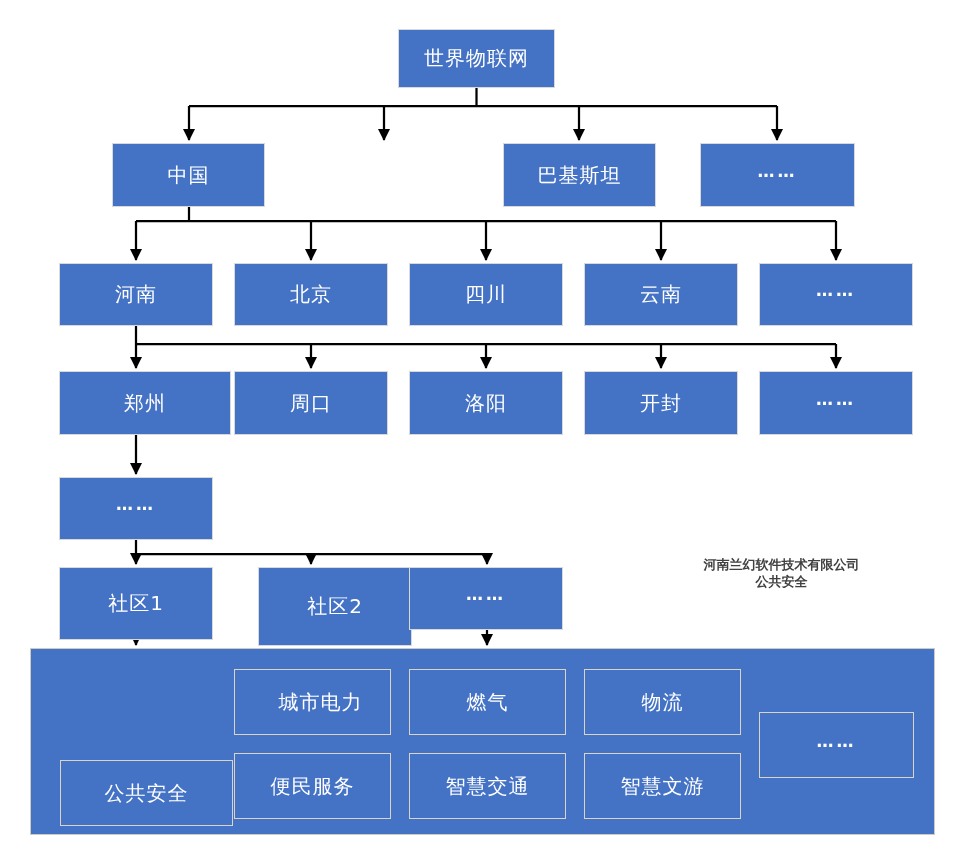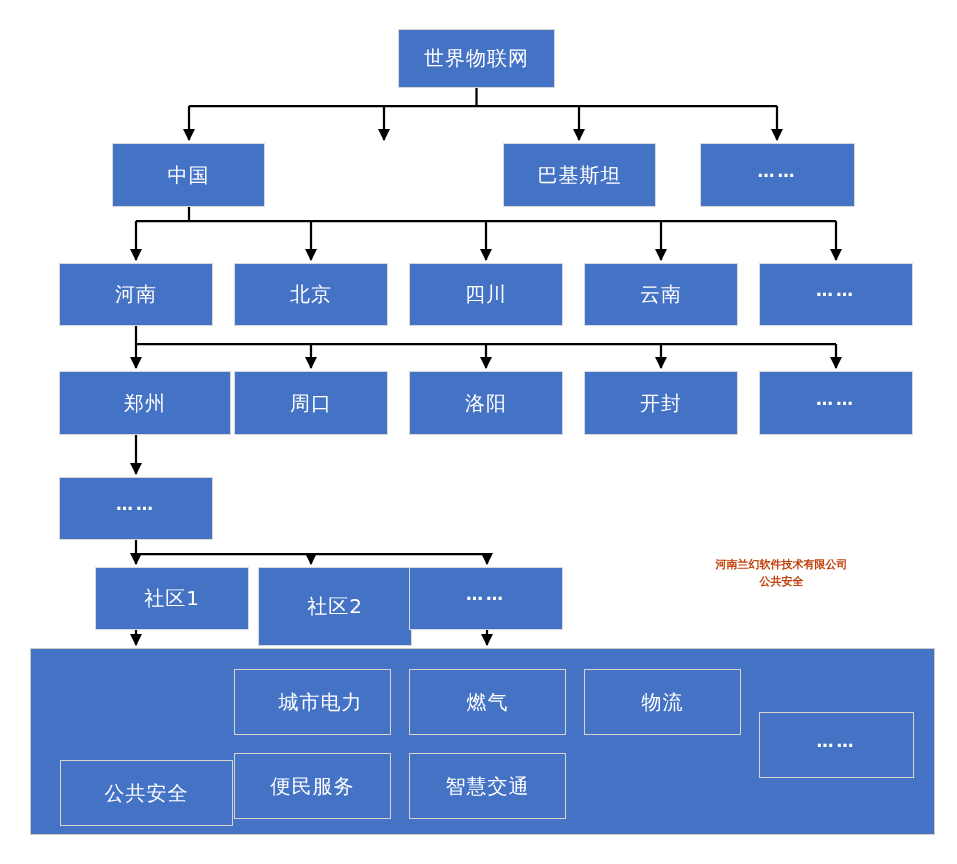--- a/index.html
+++ b/index.html
@@ -64,22 +64,22 @@
     font-size: 20px;
     letter-spacing: 1px;
     text-align: center;
   }
   .watermark {
     position: absolute;
     left: 659px;
     top: 556px;
     width: 245px;
     z-index: 2;
-    color: #c2410c;
-    font-size: 11px;
+    color: #404040;
+    font-size: 13px;
     font-weight: 700;
     text-align: center;
     line-height: 17px;
   }
 </style>
 </head>
 <body>
 
 <div id="canvas">
 
@@ -159,38 +159,39 @@
   <div class="node" style="left:409px; top:371px; width:154px; height:64px;">洛阳</div>
   <div class="node" style="left:584px; top:371px; width:154px; height:64px;">开封</div>
   <div class="node" style="left:759px; top:371px; width:154px; height:64px;">
     <span class="dots">……</span>
   </div>
 
   <div class="node" style="left:59px; top:477px; width:154px; height:63px;">
     <span class="dots">……</span>
   </div>
 
-  <div class="node" style="left:59px; top:567px; width:154px; height:63px;margin-left:36px;">社区1</div>
+  <div class="node" style="left:59px; top:567px; width:154px; height:73px;">社区1</div>
   <div class="node" style="left:234px; top:567px; width:154px; height:79px;margin-left:24px;">社区2</div>
   <div class="node" style="left:409px; top:567px; width:154px; height:63px;">
     <span class="dots">……</span>
   </div>
 
   <div class="watermark">
     <div>河南兰幻软件技术有限公司</div>
     <div>公共安全</div>
   </div>
 
   <div class="panel">
     <div class="inner-box" style="left:203px; top:20px; width:157px; height:66px;padding-left:16px;">城市电力</div>
     <div class="inner-box" style="left:378px; top:20px; width:157px; height:66px;">燃气</div>
     <div class="inner-box" style="left:553px; top:20px; width:157px; height:66px;">物流</div>
 
     <div class="inner-box" style="left:29px; top:111px; width:173px; height:66px;">公共安全</div>
     <div class="inner-box" style="left:203px; top:104px; width:157px; height:66px;">便民服务</div>
     <div class="inner-box" style="left:378px; top:104px; width:157px; height:66px;">智慧交通</div>
+    <div class="inner-box" style="left:553px; top:104px; width:157px; height:66px;">智慧文游</div>
 
     <div class="inner-box" style="left:728px; top:63px; width:155px; height:66px;">
       <span class="dots">……</span>
     </div>
   </div>
 
 </div>
 
 </body></html>

